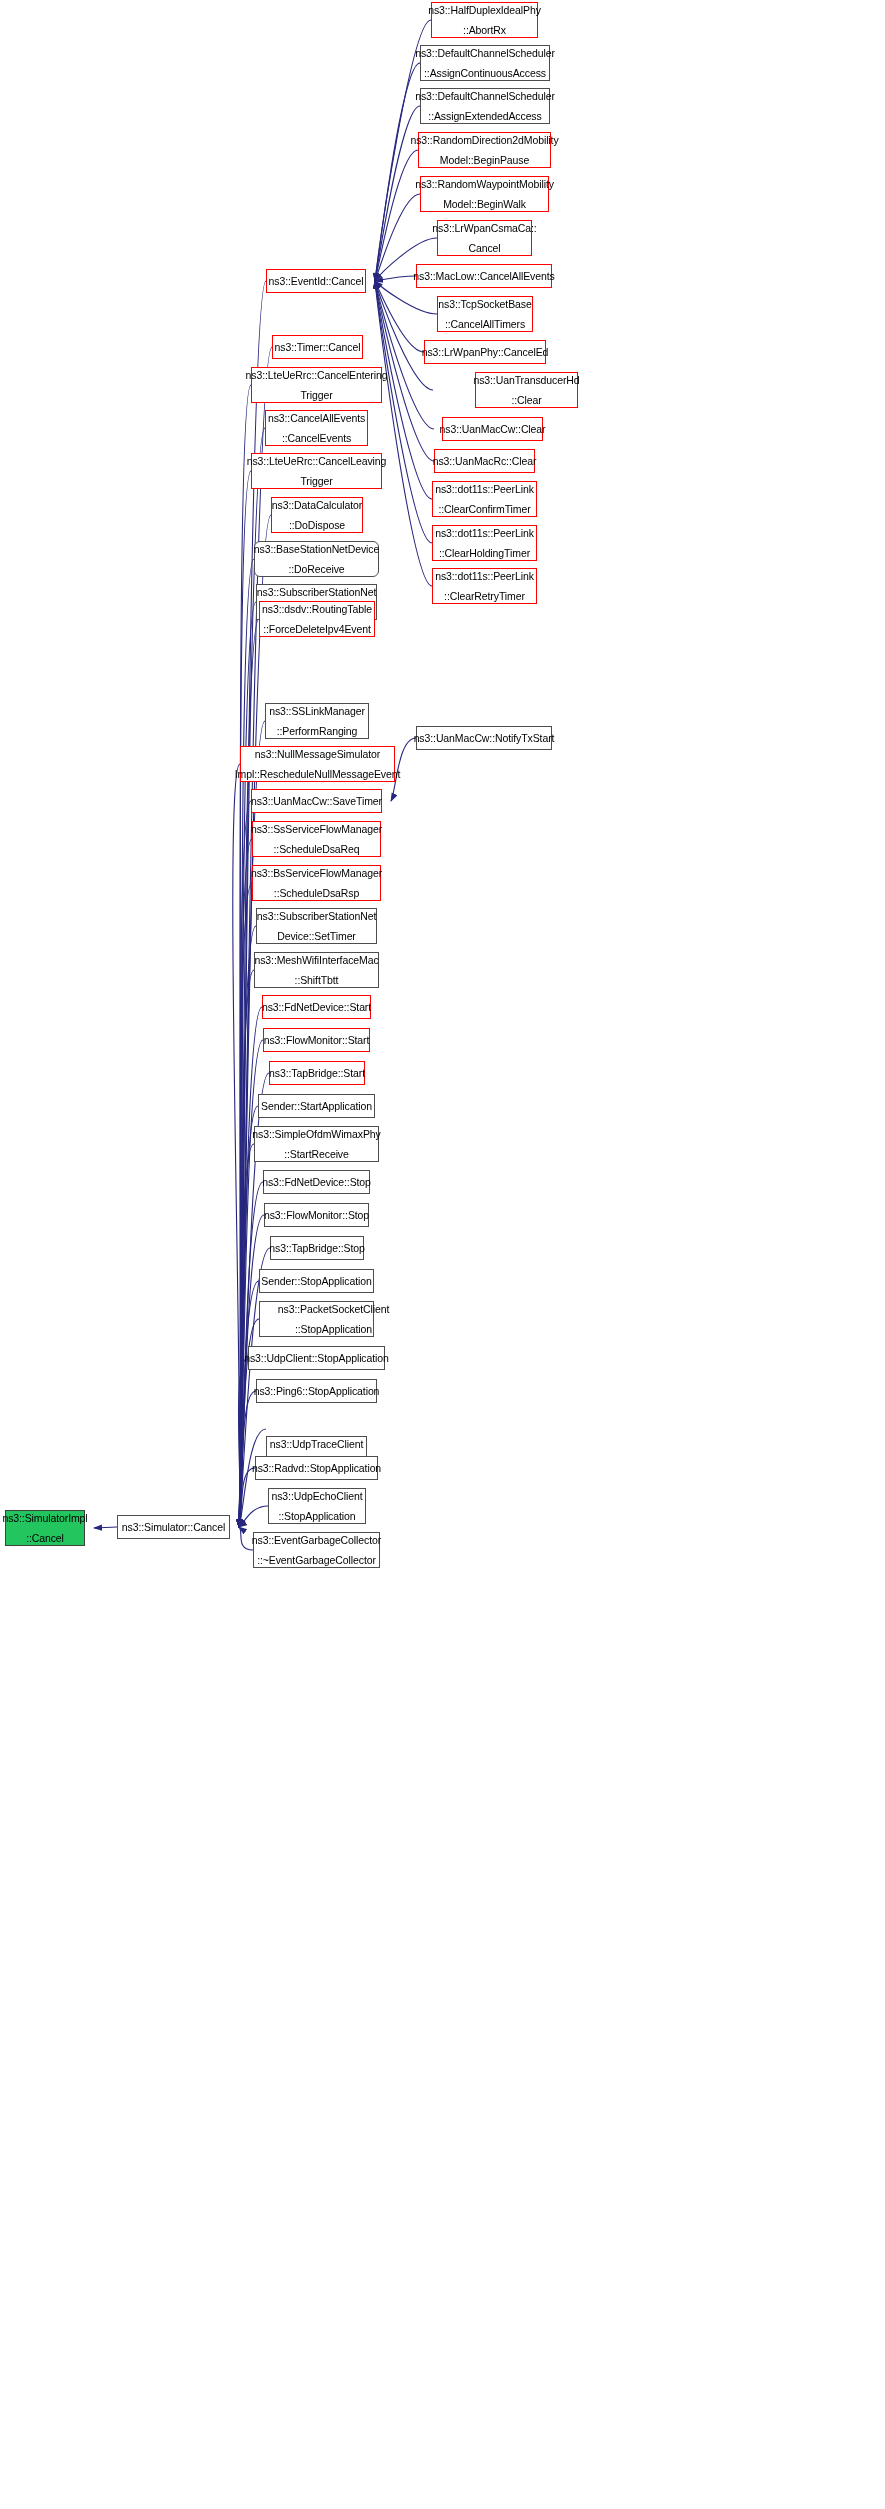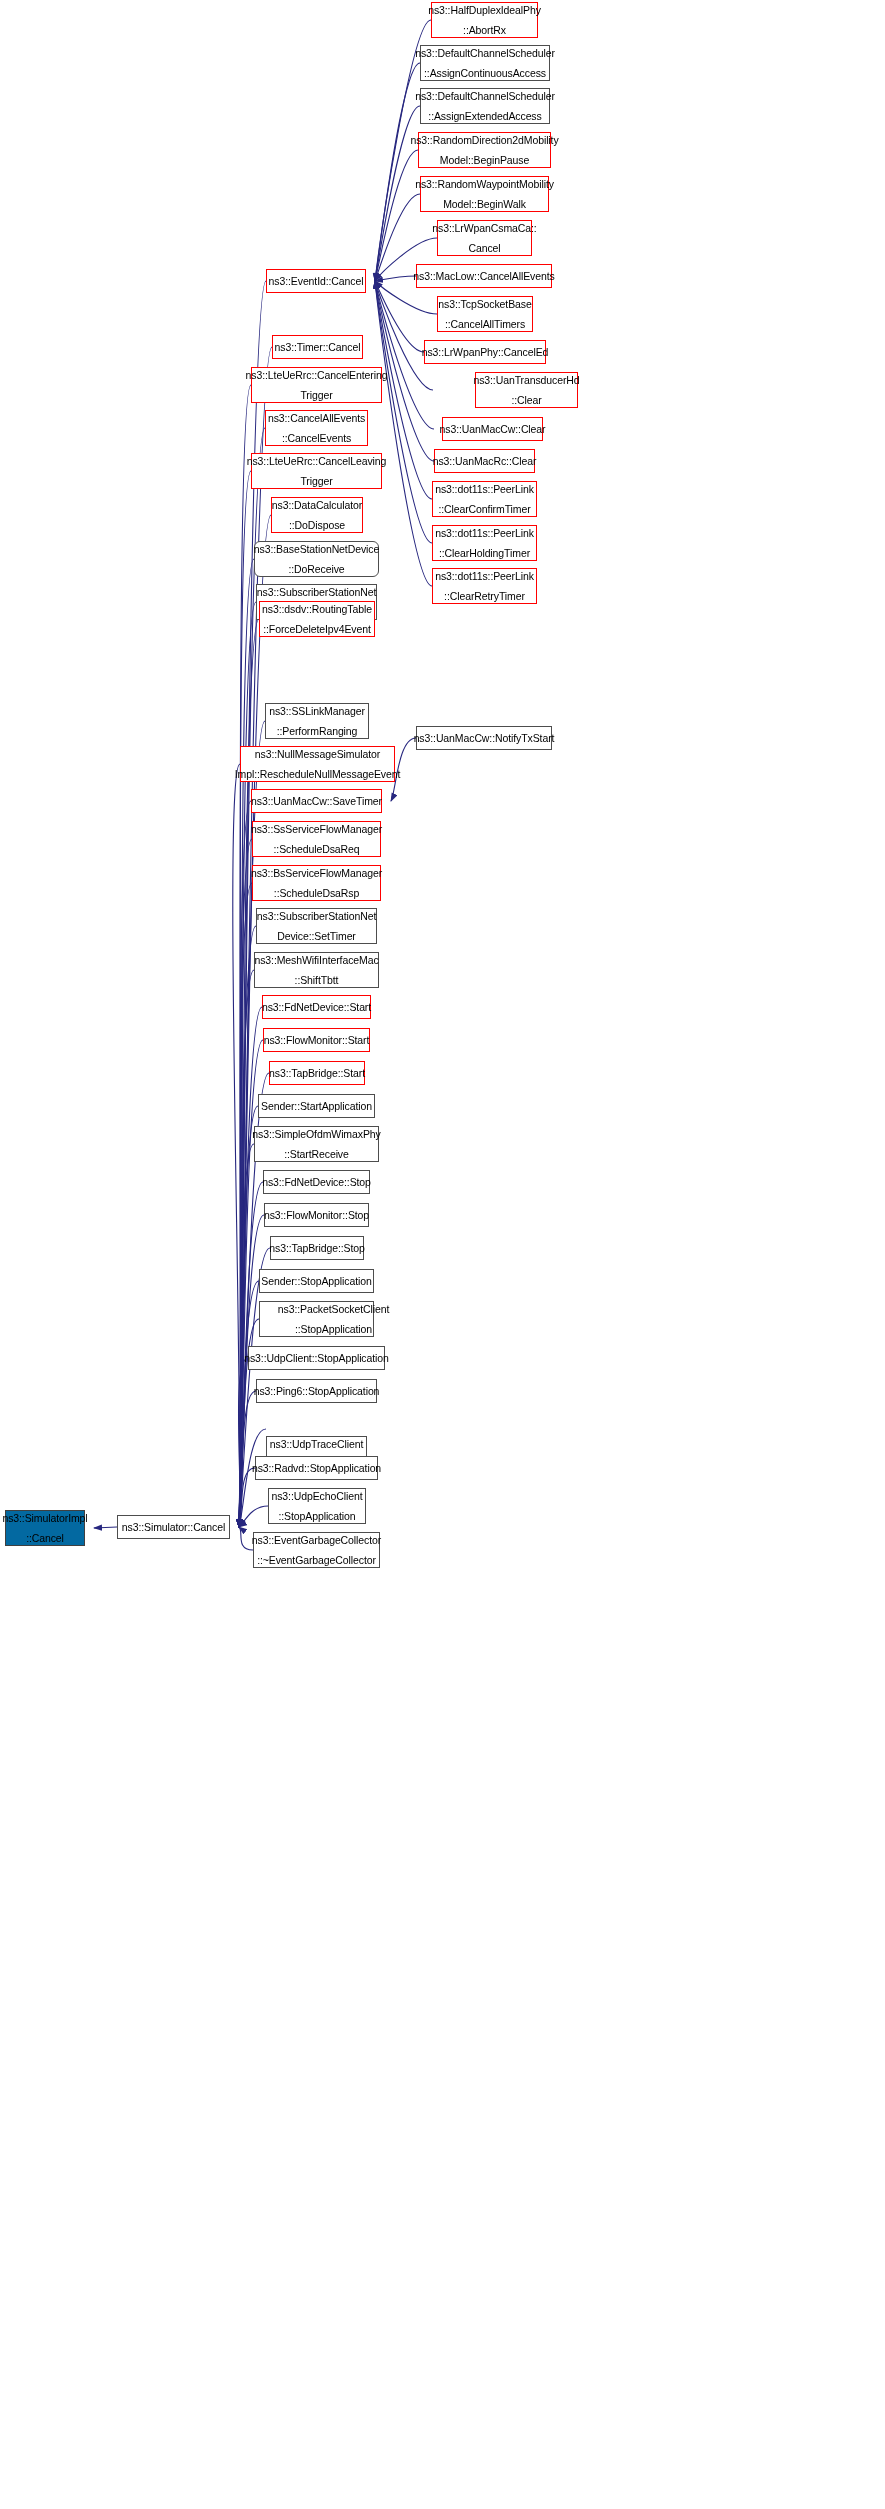--- a/index.html
+++ b/index.html
@@ -27,21 +27,21 @@
     line-height:20px;
     color:#000000;
     background:#ffffff;
     border:1px solid #404040;
     letter-spacing:-0.1px;
     white-space:pre-line;
     padding:0 2px;
     z-index:5;
   }
   .node.red{border:1px solid #ff0000;}
-  .node.root{background:#0369a1;border:1px solid #404040;}
+  .node.root{background:#22c55e;border:1px solid #404040;}
   .node.grey-b{border:1px solid #4d4d4d;}
 </style>
 </head>
 <body>
 
 <div id="canvas">
   <svg class="edges" id="edge-layer" viewBox="0 0 885 2509" xmlns="http://www.w3.org/2000/svg">
     <defs>
       <marker id="arrow" markerWidth="9" markerHeight="9" refX="8" refY="3.2" orient="auto" markerUnits="userSpaceOnUse">
         <path d="M0,0 L9,3.2 L0,6.4 z" fill="#27277f"></path>

